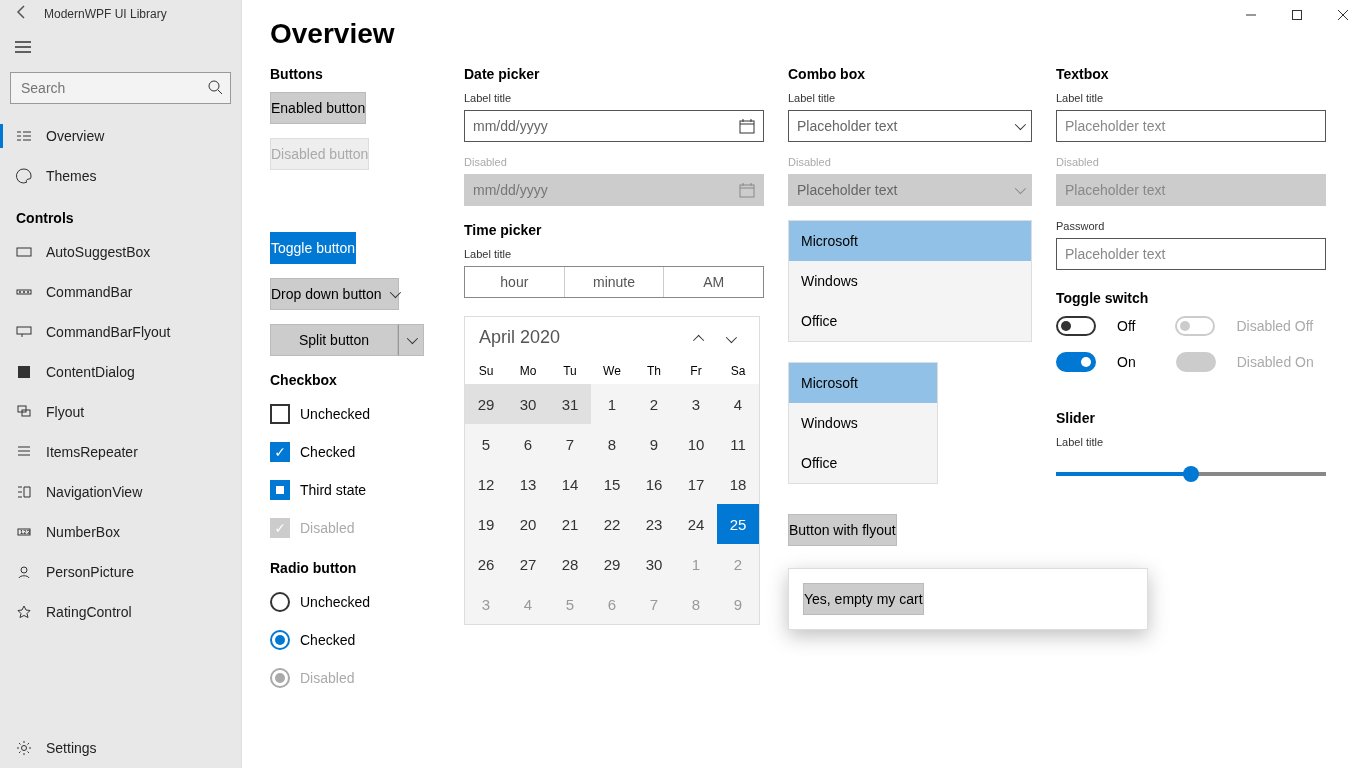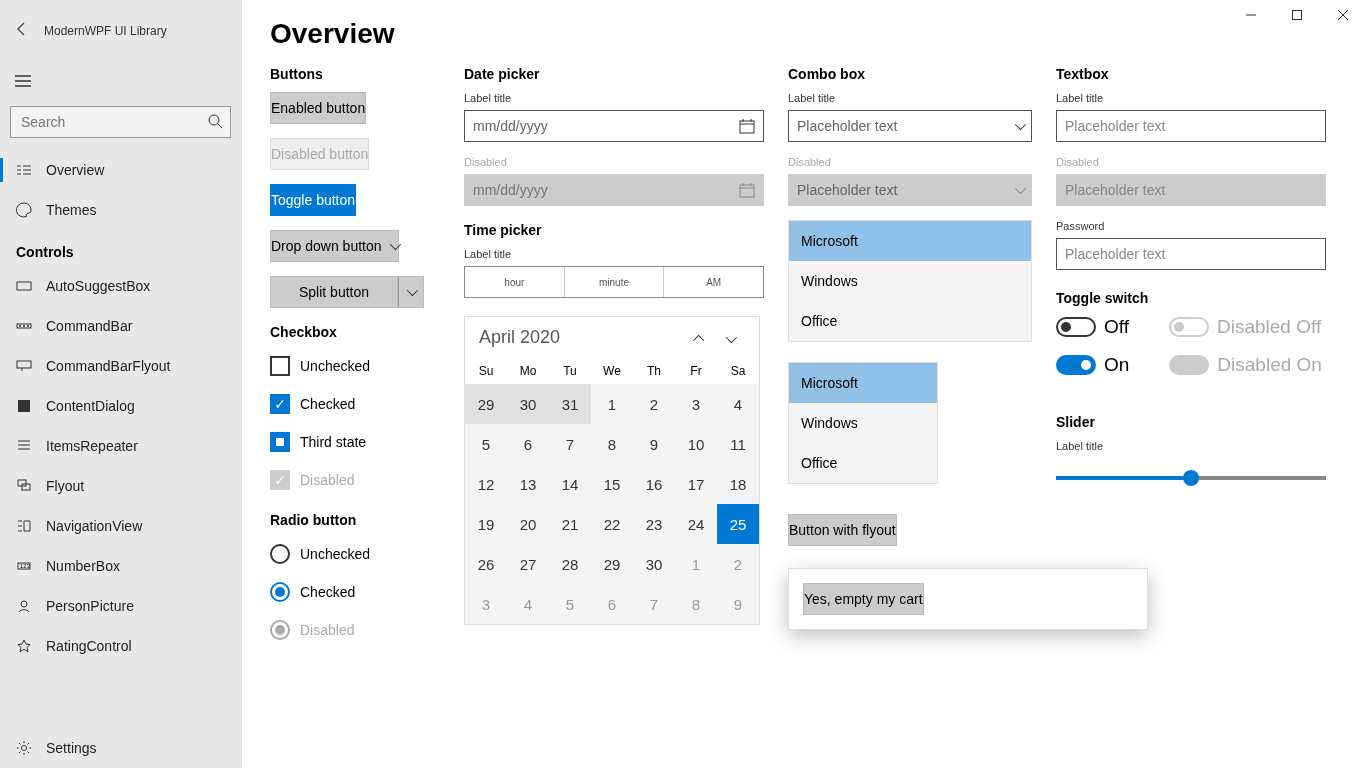--- a/index.html
+++ b/index.html
@@ -1,18 +1,18 @@
 <!DOCTYPE html>
 <html><head>
 <meta charset="utf-8">
 <style>
 * { box-sizing: border-box; margin: 0; padding: 0; font-family: "Segoe UI", sans-serif; }
 body { width: 1366px; height: 768px; overflow: hidden; background: #fff; display: flex; }
 .sidebar { width: 242px; background: #e8e8e8; border-right: 1px solid #e0e0e0; display: flex; flex-direction: column; }
-.sb-top { display: flex; align-items: center; gap: 14px; padding: 21px 14px; }
+.sb-top { display: flex; align-items: center; gap: 14px; padding: 4px 14px; }
 .sb-top svg { width: 16px; height: 16px; }
 .app-title { font-size: 12px; color: #333; }
 .sb-hamburger { padding: 10px 14px 6px; }
 .sb-hamburger svg { width: 18px; height: 18px; }
 .sb-search { margin: 6px 10px 12px; position: relative; }
 .sb-search input { width: 100%; height: 32px; border: 1px solid #999; background: #f3f3f3; padding: 0 32px 0 10px; font-size: 14px; }
 .sb-search .sicon { position: absolute; right: 8px; top: 7px; }
 .nav-item { display: flex; align-items: center; gap: 14px; height: 40px; padding: 0 16px; font-size: 14px; color: #222; cursor: pointer; position: relative; }
 .nav-item.selected::before { content:""; position:absolute; left:0; top:8px; bottom:8px; width:3px; background:#0078d4; }
 .nav-item svg, .nav-item .glyph { width: 16px; height: 16px; flex-shrink: 0; }
@@ -26,32 +26,32 @@
 .col { display: flex; flex-direction: column; }
 .col1 { width: 170px; }
 .col2 { width: 300px; }
 .col3 { width: 244px; }
 .col4 { width: 270px; }
 .sec-h { font-size: 14px; font-weight: 700; margin-bottom: 10px; margin-top: 2px; }
 .label { font-size: 11px; color: #333; margin-bottom: 6px; }
 .label.disabled { color: #aaa; }
 .btn { display: inline-flex; align-items: center; justify-content: center; height: 32px; padding: 0 0; background: #ccc; border: 1px solid #bbb; font-size: 14px; cursor: pointer; margin-bottom: 14px; width: fit-content; }
 .btn.disabled { background: #eee; color: #aaa; border-color: #ddd; text-align: center; }
-.btn.accent { background: #0078d4; color: #fff; border-color: #0078d4; }
+.btn.accent { background: #0078d4; color: #fff; border-color: #0078d4; margin-top: 48px; }
 .btn.dd { gap: 8px; }
 .split-btn { display: inline-flex; margin-bottom: 14px; }
 .split-btn .seg { height: 32px; display:flex; align-items:center; padding:0 28px; background:#ccc; border:1px solid #bbb; font-size:14px; }
 .split-btn .seg.r { padding:0 8px; border-left: 1px solid #999; }
 .input-box { height: 32px; border: 1px solid #555; width: 100%; display:flex; align-items:center; padding: 0 8px; margin-bottom: 14px; position:relative; }
 .input-box.disabled { background: #ccc; border-color: #ccc; }
 .input-box .ph { color: #666; font-size: 14px; flex:1; }
 .input-box.disabled .ph { color: #777; }
 .input-box .ricon { width:16px; height:16px; }
 .time-picker { display:flex; border:1px solid #888; height:32px; margin-bottom: 18px; }
-.time-picker div { flex:1; display:flex; align-items:center; justify-content:center; font-size:10px; color:#555; border-right:1px solid #ccc; }
+.time-picker div { flex:1; display:flex; align-items:center; justify-content:center; font-size:14px; color:#555; border-right:1px solid #ccc; }
 .time-picker div:last-child { border-right:none; }
 .calendar { border: 1px solid #ddd; width: 296px; }
 .cal-head { display:flex; align-items:center; padding: 10px 14px; }
 .cal-head .mo { font-size: 18px; color:#555; flex:1; }
 .cal-head .nav { width:30px; text-align:center; }
 .cal-grid { display:grid; grid-template-columns: repeat(7, 1fr); }
 .cal-dow { text-align:center; font-size:12px; padding:6px 0; }
 .cal-cell { height:40px; display:flex; align-items:center; justify-content:center; font-size:15px; color:#333; }
 .cal-cell.out { color:#999; }
 .cal-cell.sel { background:#0078d4; color:#fff; }
@@ -73,21 +73,21 @@
 .combo.disabled { background:#ccc; border-color:#ccc; }
 .combo .ph { flex:1; color:#666; font-size:14px; }
 .listbox { border:1px solid #ddd; margin-bottom:20px; }
 .listbox .li { height:40px; display:flex; align-items:center; padding:0 12px; font-size:14px; background:#f4f4f4; }
 .listbox .li.sel { background:#91c1e7; }
 .listbox.narrow { width: 150px; }
 .textbox { height:32px; border:1px solid #555; padding:0 8px; display:flex; align-items:center; margin-bottom:14px; }
 .textbox.disabled { background:#ccc; border-color:#ccc; }
 .textbox .ph { color:#888; font-size:14px; }
 .toggle-row { display:flex; gap:40px; margin-bottom:16px; }
-.toggle { display:flex; align-items:center; gap:8px; font-size:19px; }
+.toggle { display:flex; align-items:center; gap:21px; font-size:14px; }
 .toggle.disabled { color:#aaa; }
 .switch { width:40px; height:20px; border-radius:10px; border:2px solid #333; position:relative; }
 .switch::after { content:""; position:absolute; width:10px; height:10px; border-radius:50%; background:#333; top:3px; left:3px; }
 .switch.on { background:#0078d4; border-color:#0078d4; }
 .switch.on::after { background:#fff; left:auto; right:3px; }
 .switch.disabled { border-color:#ccc; }
 .switch.disabled::after { background:#ccc; }
 .switch.disabled.on { background:#ccc; }
 .slider-track { position:relative; height:4px; background:#888; margin-top:18px; }
 .slider-fill { position:absolute; left:0; top:0; bottom:0; background:#0078d4; }
@@ -159,30 +159,30 @@
         <span>CommandBarFlyout</span>
       </div>
       <div class="nav-item">
         <span class="glyph"><svg viewBox="0 0 16 16">
             <rect x="2" y="2" width="12" height="12" fill="#333"></rect>
           </svg></span>
         <span>ContentDialog</span>
       </div>
       <div class="nav-item">
         <span class="glyph"><svg viewBox="0 0 16 16">
-            <path d="M2 3h12M2 7h12M2 11h12" stroke="#333"></path>
-          </svg></span>
-        <span>ItemsRepeater</span>
-      </div>
-      <div class="nav-item">
-        <span class="glyph"><svg viewBox="0 0 16 16">
             <rect x="2" y="2" width="8" height="6" stroke="#333" fill="none"></rect>
             <rect x="6" y="6" width="8" height="6" stroke="#333" fill="none"></rect>
           </svg></span>
         <span>Flyout</span>
+      </div>
+      <div class="nav-item">
+        <span class="glyph"><svg viewBox="0 0 16 16">
+            <path d="M2 3h12M2 7h12M2 11h12" stroke="#333"></path>
+          </svg></span>
+        <span>ItemsRepeater</span>
       </div>
       <div class="nav-item">
         <span class="glyph"><svg viewBox="0 0 16 16">
             <path d="M2 3h4M2 8h4M2 13h4M8 3h6v10H8z" stroke="#333" fill="none"></path>
           </svg></span>
         <span>NavigationView</span>
       </div>
       <div class="nav-item">
         <span class="glyph"><svg viewBox="0 0 16 16">
             <rect x="2" y="5" width="12" height="6" stroke="#333" fill="none"></rect>

